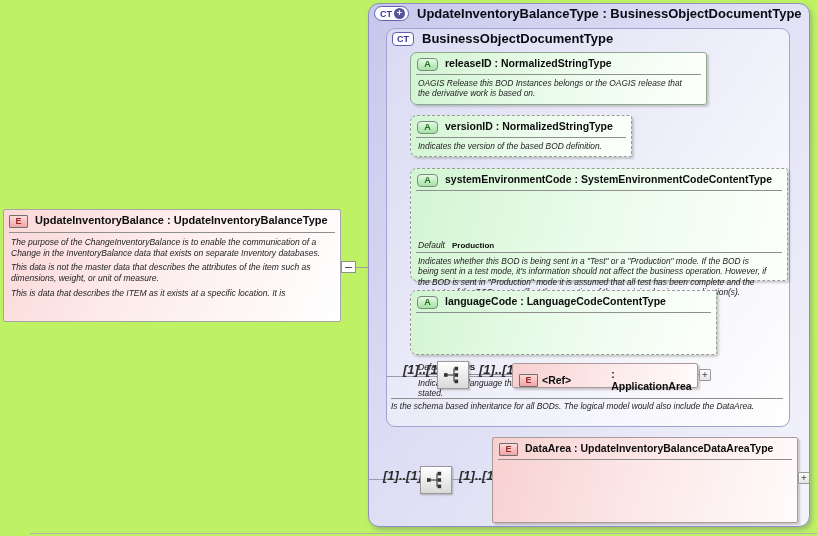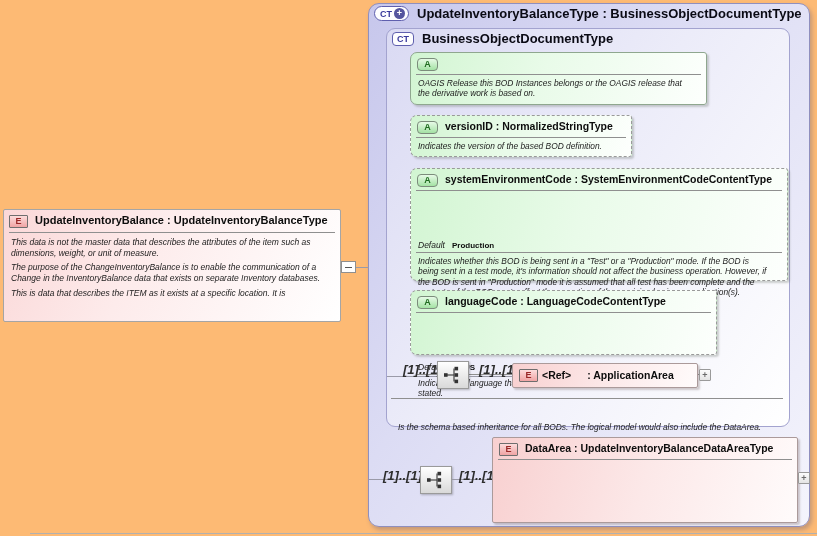--- a/index.html
+++ b/index.html
@@ -1,18 +1,18 @@
 <!DOCTYPE html>
 <html><head>
 <meta charset="utf-8">
 <style>
   * { margin:0; padding:0; box-sizing:border-box; }
   html,body { background:#ffffff; }
   body { font-family:"Liberation Sans", sans-serif; }
-  .canvas { position:relative; width:817px; height:536px; background:#fdba74; overflow:hidden;text-decoration:underline; }
+  .canvas { position:relative; width:817px; height:536px; background:#bef264; overflow:hidden;text-decoration:underline; }
 
   
   .outer-ct {
     position:absolute; left:368px; top:3px; width:442px; height:524px;
     border:1px solid #8f8fbe; border-radius:11px;
     background:linear-gradient(125deg,#c7c7ec 0%,#dcdcf4 40%,#f4f4fc 100%);
     box-shadow:2px 3px 4px rgba(90,90,130,0.35);
   }
   .inner-ct {
     position:absolute; left:386px; top:28px; width:404px; height:399px;
@@ -108,26 +108,26 @@
 
   .plus-btn {
     position:absolute; width:12px; height:12px; border:1px solid #9a9a9a;
     background:linear-gradient(#fcfcfc,#e4e4e4); color:#6b6b6b;
     font-size:9px; font-weight:bold; line-height:10px; text-align:center;
     border-radius:1px; cursor:pointer;
   }
 
   .ref-row { display:flex; align-items:center; gap:4px; padding:4px 6px; }
   .ref-name { font-weight:bold; font-size:10.5px; color:#0d0d0d; }
-  .ref-type { font-weight:bold; font-size:10.5px; color:#0d0d0d; margin-left:12px; }
+  .ref-type { font-weight:bold; font-size:10.5px; color:#0d0d0d; margin-left:36px; }
 
   .inner-footer-sep { position:absolute; left:391px; top:398px; width:392px;
     border-top:1px solid #8f8f8f; }
-  .inner-footer { position:absolute; left:391px; top:422px; width:392px;
-    font-style:italic; font-size:8.4px; color:#1c1c1c; line-height:1.25;margin-left:7px; }
+  .inner-footer { position:absolute; left:391px; top:401px; width:392px;
+    font-style:italic; font-size:8.4px; color:#1c1c1c; line-height:1.25; }
 
   .page-bottom-rule { position:absolute; left:30px; top:533px; width:787px;
     border-top:1px solid #b0b0b0; }
 </style>
 </head>
 <body>
 
 <div class="canvas">
 
   <div class="outer-ct"></div>
@@ -145,20 +145,21 @@
   <div class="hdr" style="left:392px; top:31px;">
     <span class="ct-pill simple">
       <span>CT</span>
     </span>
     <span class="hdr-title">BusinessObjectDocumentType</span>
   </div>
 
   <div class="attr-box" style="left:410px; top:52px; width:297px; height:53px;">
     <div class="box-head">
       <span class="badge-a">A</span>
+      <span class="box-title">releaseID : NormalizedStringType</span>
     </div>
     <div class="hsep"></div>
     <div class="box-desc">OAGIS Release this BOD Instances belongs or the OAGIS release that the derivative work is based on.</div>
   </div>
 
   <div class="attr-box optional" style="left:410px; top:115px; width:222px; height:42px;">
     <div class="box-head">
       <span class="badge-a">A</span>
       <span class="box-title">versionID : NormalizedStringType</span>
     </div>
@@ -244,22 +245,22 @@
     <div class="hsep"></div>
   </div>
   <div class="plus-btn" style="left:798px; top:472px;">+</div>
 
   <div class="left-box">
     <div class="box-head">
       <span class="badge-e">E</span>
       <span class="box-title">UpdateInventoryBalance : UpdateInventoryBalanceType</span>
     </div>
     <div class="hsep"></div>
+    <div class="left-para">The purpose of the ChangeInventoryBalance is to enable the communication of a Change in the InventoryBalance data that exists on separate Inventory databases.</div>
     <div class="left-para">This data is not the master data that describes the attributes of the item such as dimensions, weight, or unit of measure.</div>
-    <div class="left-para">The purpose of the ChangeInventoryBalance is to enable the communication of a Change in the InventoryBalance data that exists on separate Inventory databases.</div>
     <div class="left-para">This is data that describes the ITEM as it exists at a specific location. It is</div>
   </div>
 
   <div class="minus-box"></div>
   <div class="hline" style="left:356px; top:267px; width:13px;"></div>
 
   <div class="page-bottom-rule"></div>
 
 </div>
 

